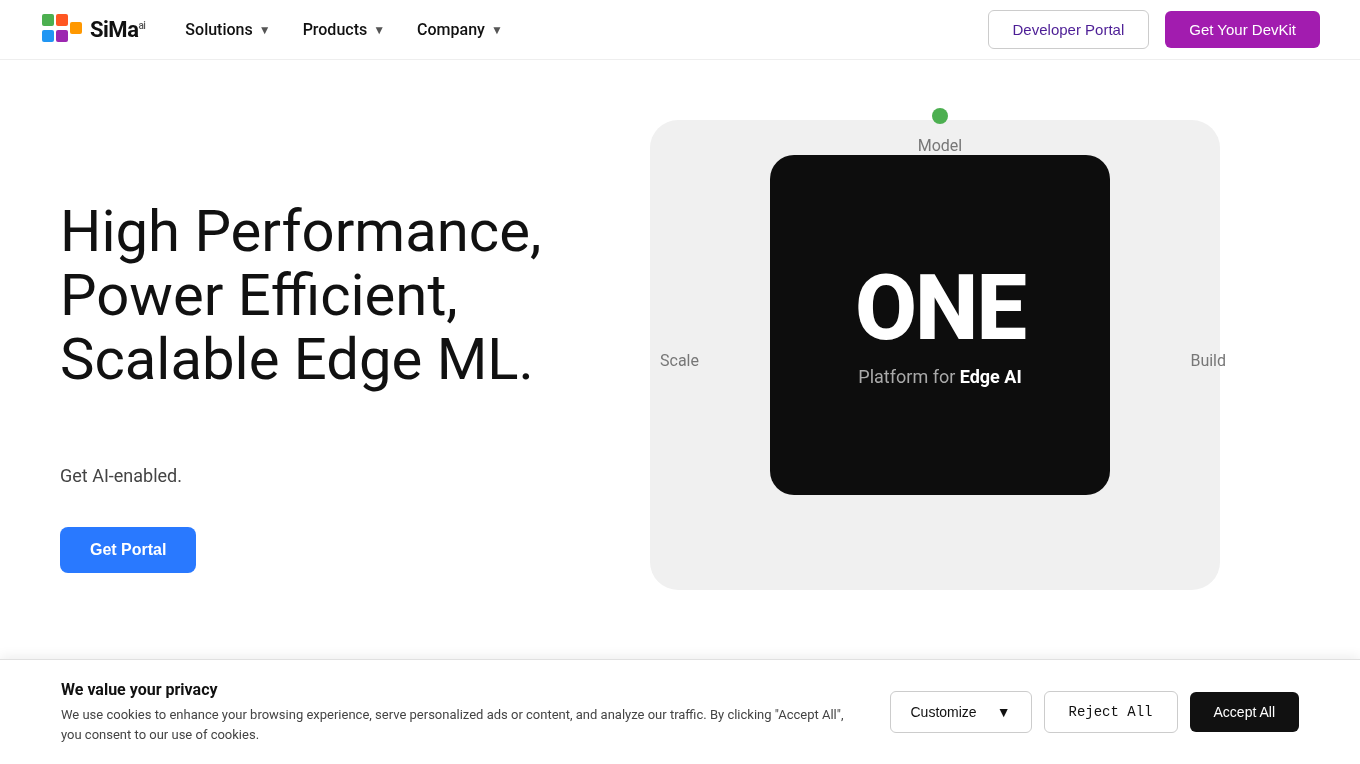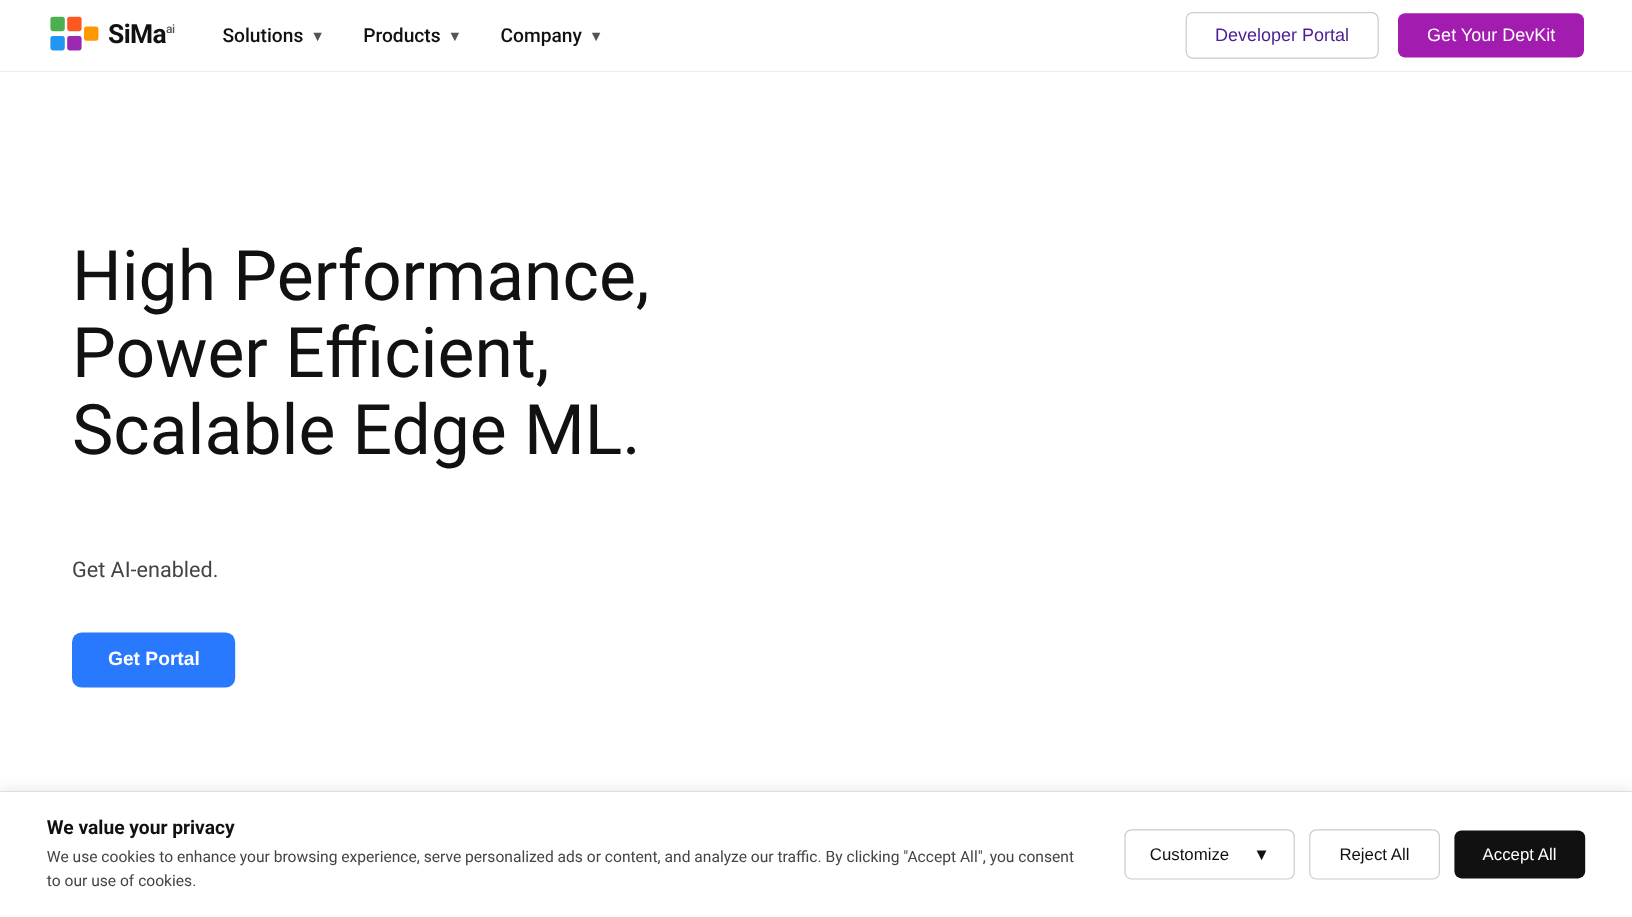--- a/index.html
+++ b/index.html
@@ -195,21 +195,21 @@
       text-align: center;
     }
     .one-subtitle strong { color: #fff; }
 
     
     .cookie-banner {
       position: fixed;
       bottom: 0; left: 0; right: 0;
       background: #fff;
       border-top: 1px solid #e0e0e0;
-      padding: 20px 39px;
+      padding: 20px 61px;
       display: flex;
       align-items: center;
       justify-content: flex-start;
       z-index: 100;
       box-shadow: 0 -2px 12px rgba(0,0,0,0.08);
     }
     .cookie-text-area { flex: 1; max-width: 900px; }
     .cookie-title { font-size: 16px; font-weight: 700; color: #111; margin-bottom: 6px; }
     .cookie-body { font-size: 13px; color: #444; line-height: 1.5; }
     .cookie-actions { display: flex; gap: 12px; align-items: center; margin-left: 32px; }
@@ -228,20 +228,21 @@
     .btn-reject {
       padding: 12px 24px;
       border: 1.5px solid #ccc;
       border-radius: 6px;
       background: #fff;
       font-size: 14px;
       font-weight: 500;
       color: #111;
       cursor: pointer;
       white-space: nowrap;
+      font-family: Liberation Mono, monospace;
     }
     .btn-accept {
       padding: 12px 24px;
       border: none;
       border-radius: 6px;
       background: #111;
       font-size: 14px;
       font-weight: 500;
       color: #fff;
       cursor: pointer;
@@ -294,20 +295,36 @@
       <span>Power Efficient,</span><br>
       <span>Scalable Edge ML.</span>
     </h1>
     <p class="hero-subtitle">
       <br>
       <span>Get AI-enabled.</span>
     </p>
     <button class="btn-cta">Get Portal</button>
   </div>
 
+  <div class="hero-right">
+    <div class="platform-container">
+      <div class="platform-bg"></div>
+      <div class="green-glow"></div>
+      <div class="green-dot"></div>
+      <span class="label-model">Model</span>
+      <span class="label-scale">Scale</span>
+      <span class="label-build">Build</span>
+      <div class="one-card">
+        <div class="one-title">ONE</div>
+        <div class="one-subtitle">
+          <span>Platform for </span><strong>Edge AI</strong>
+        </div>
+      </div>
+    </div>
+  </div>
 </section>
 
 <div class="cookie-banner">
   <div class="cookie-text-area">
     <div class="cookie-title">We value your privacy</div>
     <div class="cookie-body">We use cookies to enhance your browsing experience, serve personalized ads or content, and analyze our traffic. By clicking "Accept All", you consent to our use of cookies.</div>
   </div>
   <div class="cookie-actions">
     <button class="btn-customize">
       <span>Customize</span>

